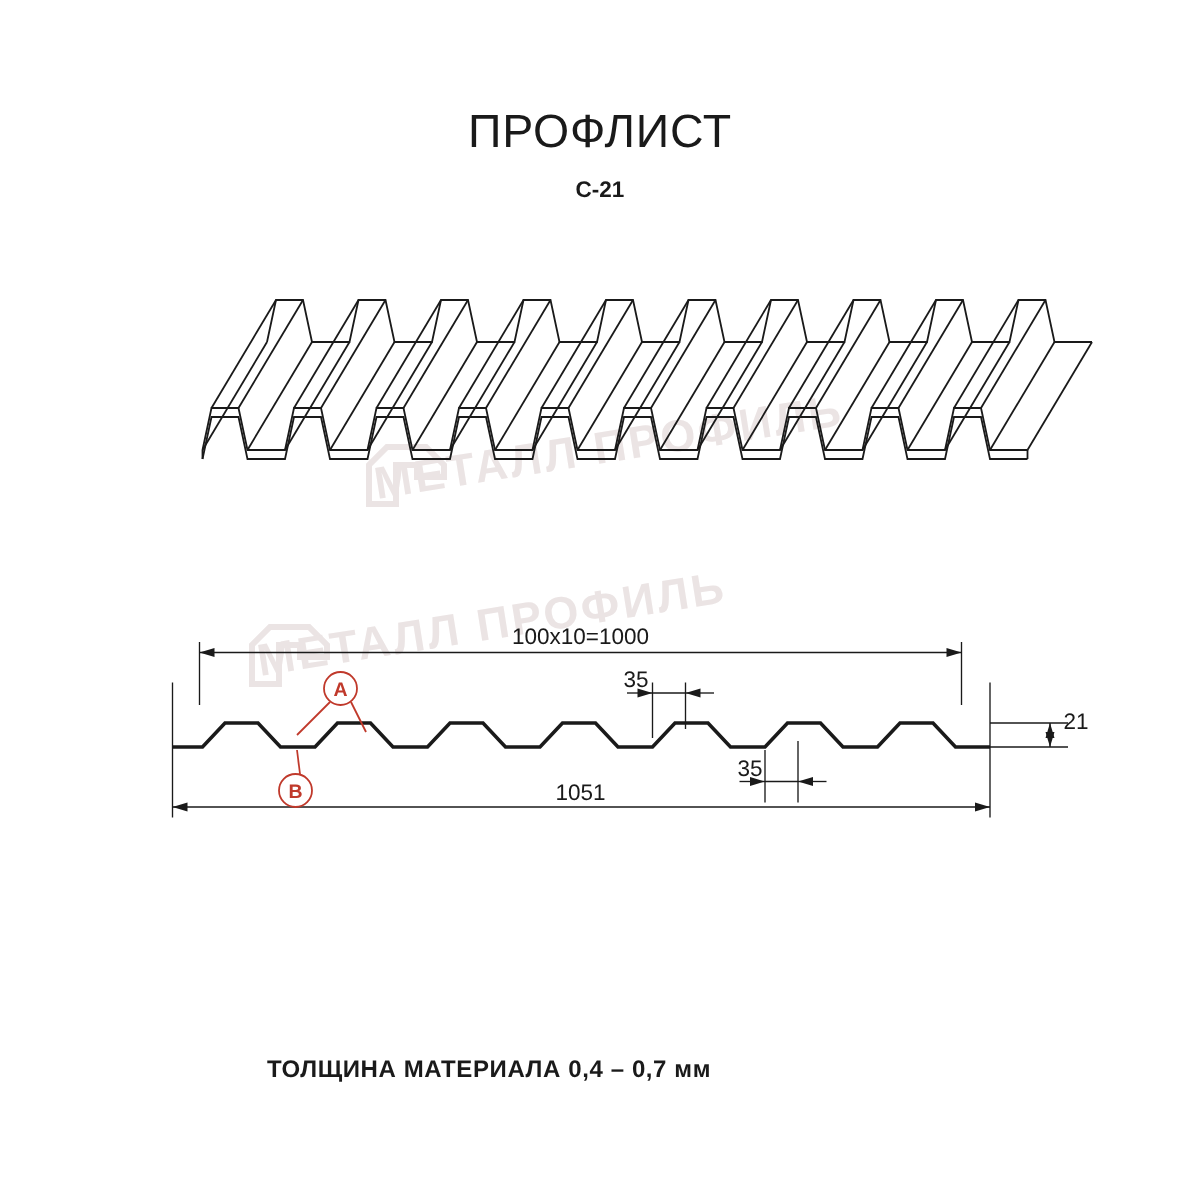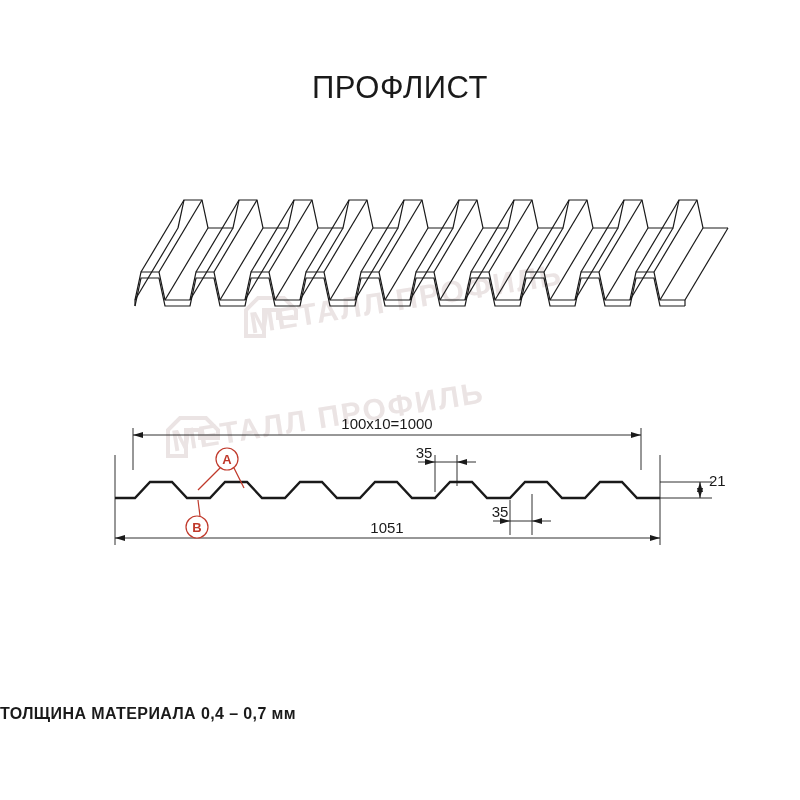--- a/index.html
+++ b/index.html
@@ -36,21 +36,21 @@
     width: 800px;
     text-align: center;
     font-size: 15px;
     font-weight: bold;
   }
   .footer {
     position: absolute;
     top: 705px;
     left: 0;
     width: 652px;
-    text-align: left;
+    text-align: center;
     font-size: 16px;
     font-weight: bold;
     letter-spacing: 0.4px;
   }
   svg.art {
     position: absolute;
     left: 0;
     top: 0;
     width: 800px;
     height: 800px;
@@ -92,20 +92,21 @@
   <svg class="wm-logo" style="left:238px; top:288px; width:70px; height:60px;" viewBox="0 0 70 60">
     <path d="M8 48 L8 22 L20 10 L46 10 L58 22 L58 30 L40 30 L40 22 L26 22 L26 48 Z" fill="none" stroke="#ebe4e4" stroke-width="4"></path>
   </svg>
   <svg class="wm-logo" style="left:160px; top:408px; width:70px; height:60px;" viewBox="0 0 70 60">
     <path d="M8 48 L8 22 L20 10 L46 10 L58 22 L58 30 L40 30 L40 22 L26 22 L26 48 Z" fill="none" stroke="#ebe4e4" stroke-width="4"></path>
   </svg>
   <div class="wm wm1">МЕТАЛЛ ПРОФИЛЬ</div>
   <div class="wm wm2">МЕТАЛЛ ПРОФИЛЬ</div>
 
   <div class="title">ПРОФЛИСТ</div>
+  <div class="subtitle">С-21</div>
 
   <svg class="art" viewBox="0 0 800 800">
     <g stroke="#1a1a1a" fill="none" stroke-width="1.2" stroke-linejoin="miter" stroke-linecap="butt">
 
       <g>
 
         <path d="M135 300 L141 272 L159 272 L165 300 L190 300 L196 272 L214 272 L220 300
                  L245 300 L251 272 L269 272 L275 300 L300 300 L306 272 L324 272 L330 300
                  L355 300 L361 272 L379 272 L385 300 L410 300 L416 272 L434 272 L440 300
                  L465 300 L471 272 L489 272 L495 300 L520 300 L526 272 L544 272 L550 300

